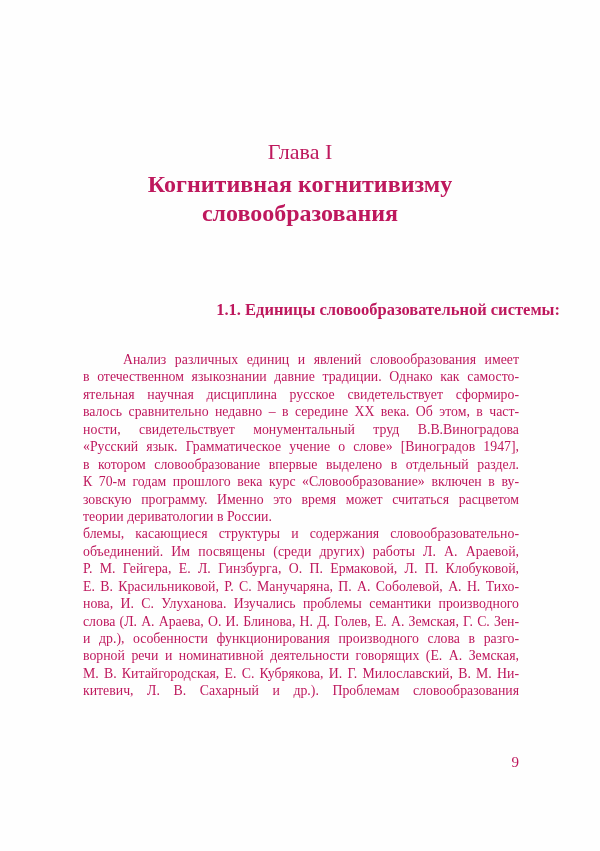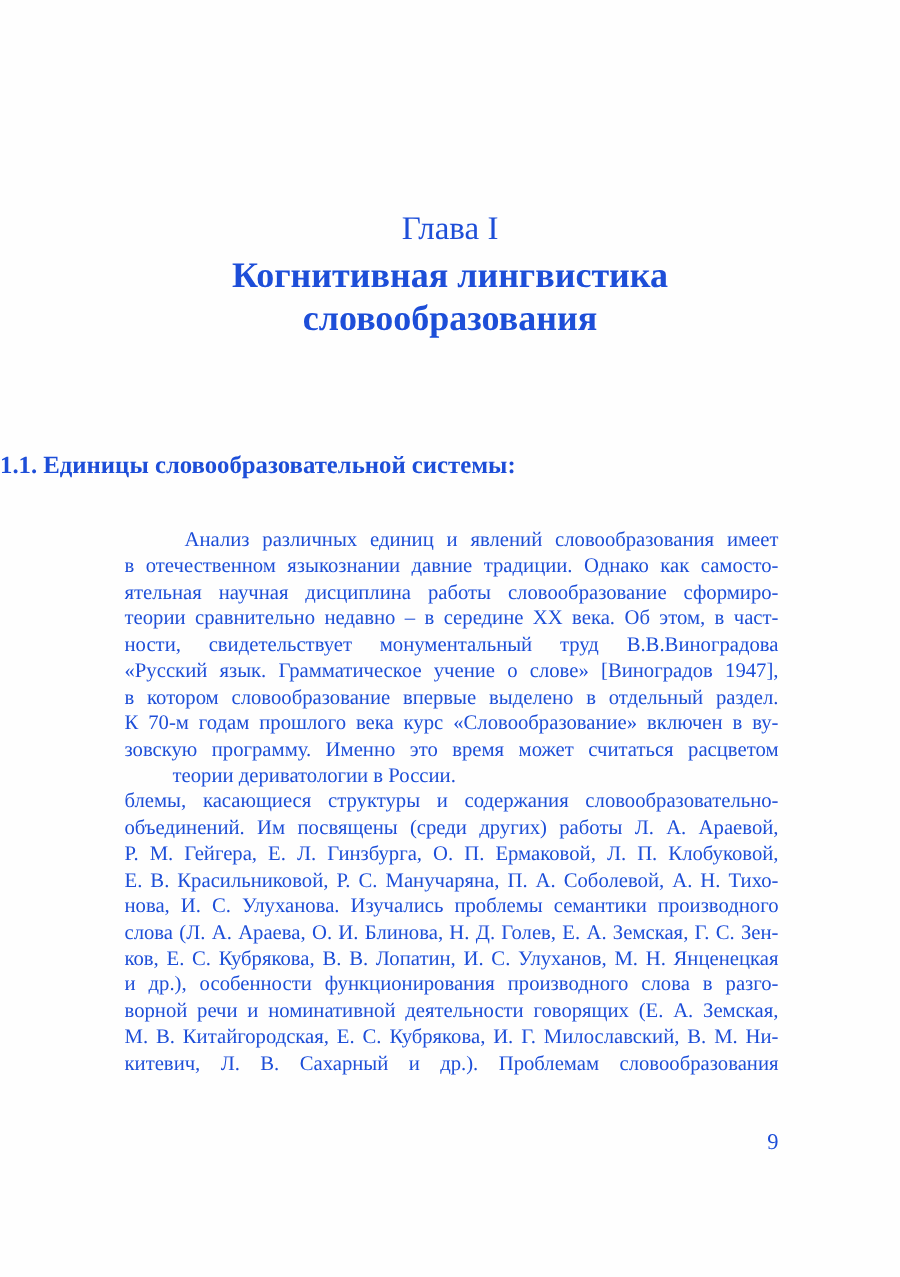--- a/index.html
+++ b/index.html
@@ -2,103 +2,102 @@
 <html lang="ru"><head>
 <meta charset="utf-8">
 <style>
   html, body { margin: 0; padding: 0; background: #ffffff; }
   .page {
     position: relative;
     width: 600px;
     height: 851px;
     background: #fefefe;
     font-family: "Liberation Serif", "DejaVu Serif", serif;
-    color: #1d4ed8;
+    color: #be185d;
     overflow: hidden;
   }
   .chapter-label {
     position: absolute;
     top: 139px; left: 0; width: 600px;
     text-align: center;
     font-size: 22px;
     line-height: 26px;
   }
   .chapter-title {
     position: absolute;
     top: 170px; left: 0; width: 600px;
     text-align: center;
     font-weight: bold;
     font-size: 24px;
     line-height: 29px;
   }
   .section-heading {
     position: absolute;
     top: 299px; left: 0; width: 560px;
-    text-align: left;
+    text-align: right;
     font-weight: bold;
     font-size: 16.5px;
     line-height: 22px;
   }
   .body-text {
     position: absolute;
     top: 351px; left: 83px; width: 436px;
     font-size: 13.8px;
   }
   .line {
     height: 17.45px;
     line-height: 17.45px;
     text-align: justify;
     text-align-last: justify;
     overflow: hidden;
   }
   .line.indent { text-indent: 40px; }
-  .line.flush { text-align-last: left; margin-left: 32px; }
+  .line.flush { text-align-last: left; }
   .page-number {
     position: absolute;
     top: 753px; left: 83px; width: 436px;
     text-align: right;
     font-size: 15px;
     line-height: 18px;
   }
 </style>
 </head>
 <body>
 
 <div class="page">
 
   <div class="chapter-label">Глава I</div>
 
   <div class="chapter-title">
-    <div>Когнитивная лингвистика</div>
+    <div>Когнитивная когнитивизму</div>
     <div>словообразования</div>
   </div>
 
   <div class="section-heading">
     <div>1.1. Единицы словообразовательной системы:</div>
   </div>
 
   <div class="body-text">
     <div class="line indent">Анализ различных единиц и явлений словообразования имеет</div>
     <div class="line">в отечественном языкознании давние традиции. Однако как самосто-</div>
-    <div class="line">ятельная научная дисциплина работы словообразование сформиро-</div>
-    <div class="line">теории сравнительно недавно – в середине XX века. Об этом, в част-</div>
+    <div class="line">ятельная научная дисциплина русское свидетельствует сформиро-</div>
+    <div class="line">валось сравнительно недавно – в середине XX века. Об этом, в част-</div>
     <div class="line">ности, свидетельствует монументальный труд В.В.Виноградова</div>
     <div class="line">«Русский язык. Грамматическое учение о слове» [Виноградов 1947],</div>
     <div class="line">в котором словообразование впервые выделено в отдельный раздел.</div>
     <div class="line">К 70-м годам прошлого века курс «Словообразование» включен в ву-</div>
     <div class="line">зовскую программу. Именно это время может считаться расцветом</div>
     <div class="line flush">теории дериватологии в России.</div>
 
     <div class="line">блемы, касающиеся структуры и содержания словообразовательно-</div>
     <div class="line">объединений. Им посвящены (среди других) работы Л. А. Араевой,</div>
     <div class="line">Р. М. Гейгера, Е. Л. Гинзбурга, О. П. Ермаковой, Л. П. Клобуковой,</div>
     <div class="line">Е. В. Красильниковой, Р. С. Манучаряна, П. А. Соболевой, А. Н. Тихо-</div>
     <div class="line">нова, И. С. Улуханова. Изучались проблемы семантики производного</div>
     <div class="line">слова (Л. А. Араева, О. И. Блинова, Н. Д. Голев, Е. А. Земская, Г. С. Зен-</div>
-    <div class="line">ков, Е. С. Кубрякова, В. В. Лопатин, И. С. Улуханов, М. Н. Янценецкая</div>
     <div class="line">и др.), особенности функционирования производного слова в разго-</div>
     <div class="line">ворной речи и номинативной деятельности говорящих (Е. А. Земская,</div>
     <div class="line">М. В. Китайгородская, Е. С. Кубрякова, И. Г. Милославский, В. М. Ни-</div>
     <div class="line">китевич, Л. В. Сахарный и др.). Проблемам словообразования</div>
   </div>
 
   <div class="page-number">9</div>
 
 </div>
 

